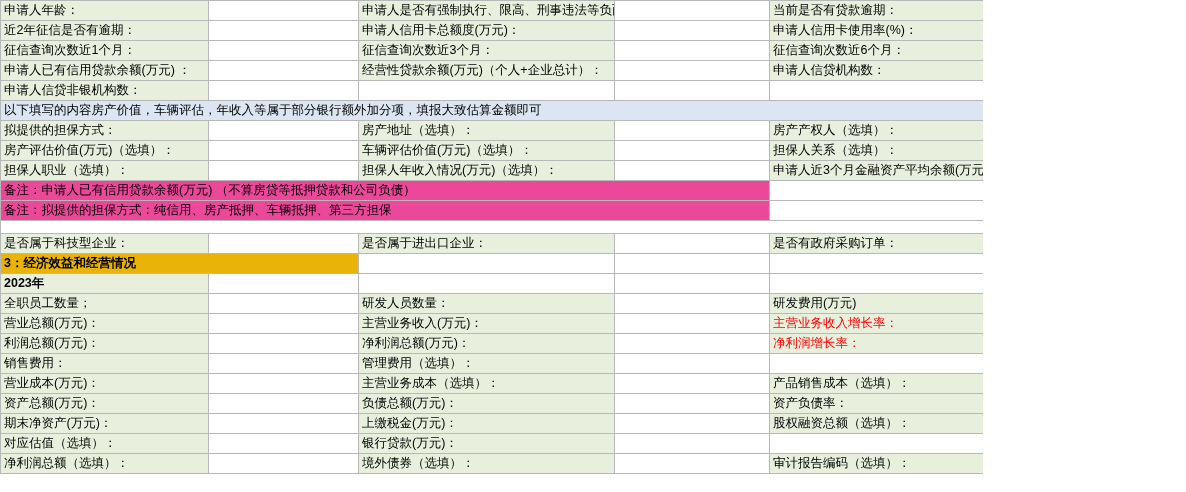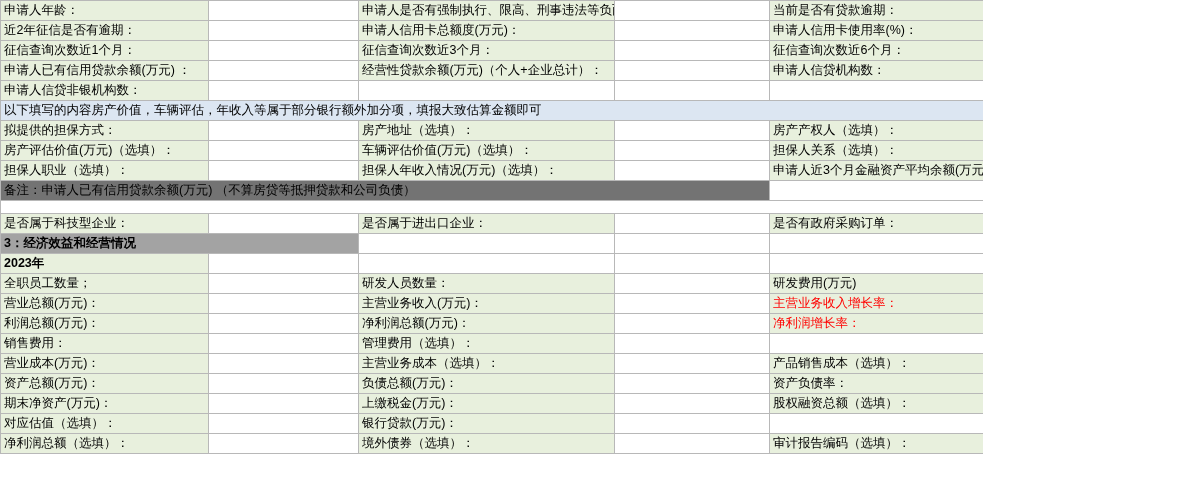--- a/index.html
+++ b/index.html
@@ -41,26 +41,26 @@
   col.c3 { width: 155px; }
   col.c4 { width: 320px; }
   col.c5 { width: 97px; }
 
   td.fill { background: #e8f0dd; }
   td.blank { background: #ffffff; }
   td.band {
     background: #dce6f2;
     text-align: left;
   }
-  td.note { background: #737373; text-align: left; margin-left: 44px; }
+  td.note { background: #ec4899; text-align: left; margin-left: 44px; }
   td.red { color: #ff0000; margin-left: 40px; }
   td.header-big {
     font-size: 16px;
     font-weight: bold;
-    background: #a3a3a3;
+    background: #eab308;
   }
   td.year { font-weight: bold; background: #e8f0dd; margin-left: 48px; }
   tr.spacer td { height: 12px; border: 1px solid #b8b8b8; background: #ffffff; }
 </style>
 </head>
 <body>
 
 <div id="sheet">
   <table class="grid">
     <colgroup>
@@ -136,20 +136,25 @@
           <td class="blank"></td>
           <td class="fill">担保人年收入情况(万元)（选填）：</td>
           <td class="blank"></td>
           <td class="fill" colspan="2">申请人近3个月金融资产平均余额(万元)（选填）</td>
         </tr>
         <tr>
           <td colspan="4" class="note">备注：申请人已有信用贷款余额(万元)     （不算房贷等抵押贷款和公司负债）</td>
           <td class="blank"></td>
           <td class="blank"></td>
         </tr>
+        <tr>
+          <td colspan="4" class="note">备注：拟提供的担保方式：纯信用、房产抵押、车辆抵押、第三方担保</td>
+          <td class="blank"></td>
+          <td class="blank"></td>
+        </tr>
         <tr class="spacer">
           <td colspan="6"></td>
         </tr>
         <tr>
           <td class="fill">是否属于科技型企业：</td>
           <td class="blank"></td>
           <td class="fill">是否属于进出口企业：</td>
           <td class="blank"></td>
           <td class="fill">是否有政府采购订单：</td>
           <td class="blank"></td>

